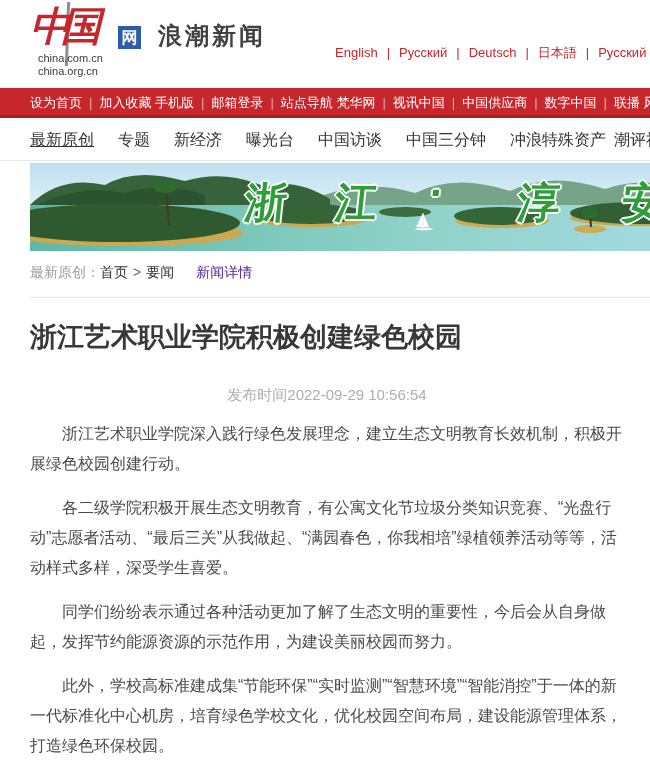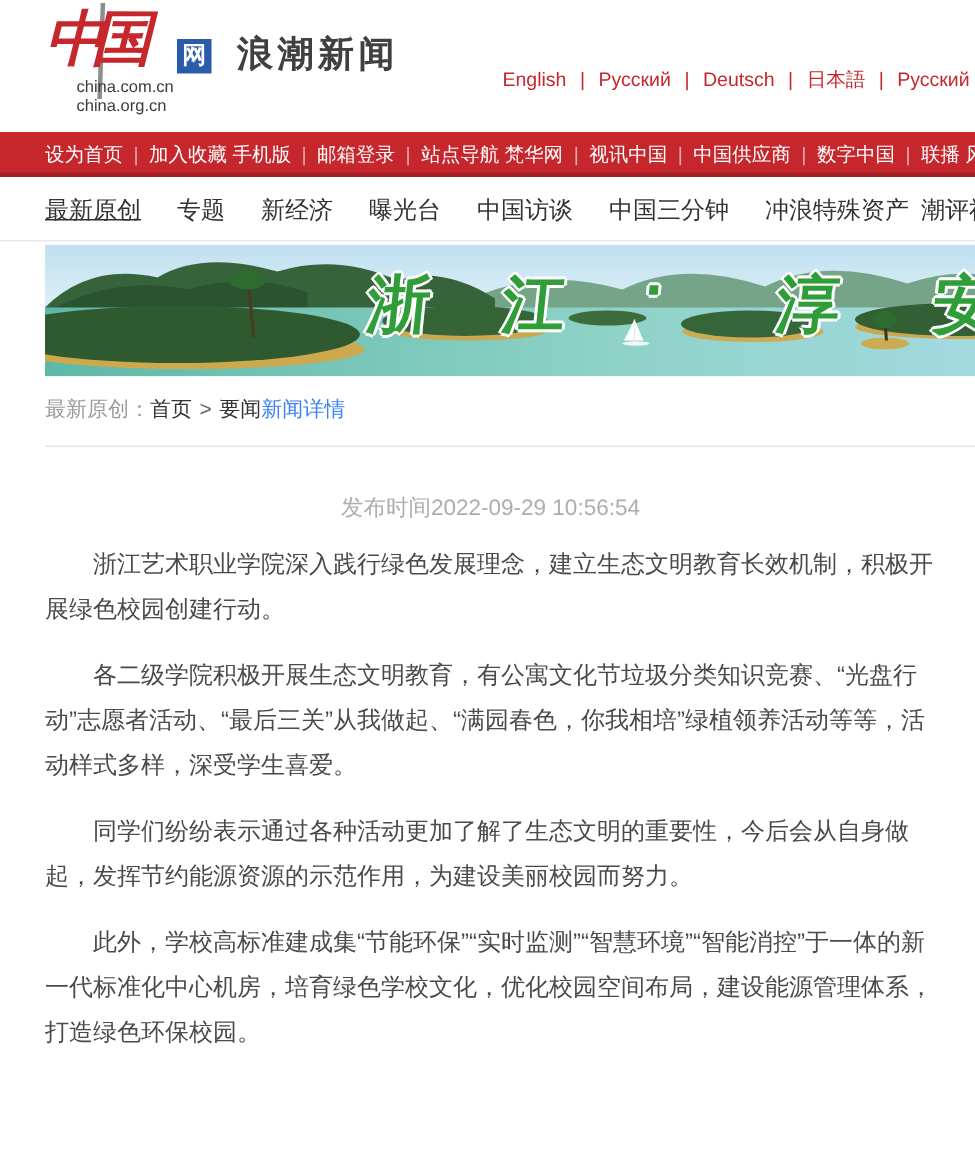--- a/index.html
+++ b/index.html
@@ -10,21 +10,21 @@
   
   .top-header { position:relative; height:88px; background:#fff; }
   .logo { position:absolute; left:30px; top:2px; display:flex; cursor:pointer; }
   .logo-mark { position:relative; width:112px; height:80px; }
   .logo-mark::before { content:""; position:absolute; left:36px; top:0px; width:3px; height:64px;
       background:#8d8d8d; transform:rotate(2deg); }
   .logo-zhongguo { position:relative; display:block; font-size:40px; font-weight:bold;
       color:#c5272d; font-style:italic; letter-spacing:-9px; line-height:48px; }
   .logo-wang { position:absolute; left:88px; top:24px; width:23px; height:23px; background:#2a5caa;
       color:#fff; font-size:16px; line-height:23px; text-align:center; font-weight:bold; }
-  .logo-urls { position:absolute; left:21px; top:50px; font-size:11px; color:#3a3a3a; line-height:13px; white-space:nowrap; }
+  .logo-urls { position:absolute; left:8px; top:50px; font-size:11px; color:#3a3a3a; line-height:13px; white-space:nowrap; }
   .logo-brand { font-size:24px; font-weight:bold; color:#404040; margin:18px 0 0 16px; letter-spacing:3px; white-space:nowrap; }
 
   .lang-bar { position:absolute; left:335px; top:44px; font-size:13px; color:#c5272d; white-space:nowrap; }
   .lang-bar a { color:#c5272d; text-decoration:none; cursor:pointer; }
   .lang-sep { color:#c5272d; margin:0 9px; }
 
   
   .red-nav { height:30px; line-height:30px; background:#c5272d; border-bottom:3px solid #a41f24;
       padding-left:30px; font-size:13px; color:#fff; white-space:nowrap; overflow:hidden; }
   .red-nav a { color:#fff; text-decoration:none; cursor:pointer; }
@@ -41,21 +41,21 @@
   .banner svg { position:absolute; left:0; top:0; }
   .banner-char { position:absolute; top:12px; font-size:42px; font-weight:bold; color:#2f9e38;
       transform:skewX(-6deg);
       text-shadow:-2px 0 #fff, 2px 0 #fff, 0 -2px #fff, 0 2px #fff, -1px -1px #fff, 1px 1px #fff, 1px -1px #fff, -1px 1px #fff; }
   .bc0{left:215px;} .bc1{left:305px;} .bc2{left:400px; top:6px;} .bc3{left:488px;} .bc4{left:592px;}
 
   
   .breadcrumb { margin:13px 0 0 30px; font-size:14px; color:#9b9b9b; }
   .breadcrumb a { color:#333; text-decoration:none; cursor:pointer; }
   .bc-sep { color:#666; margin:0 5px; }
-  .bc-current { color:#3b82f6; margin-left:0; }
+  .bc-current { color:#4c1d95; margin-left:22px; }
 
   .rule { margin:15px 0 0 30px; width:620px; height:1px; background:#e5e5e5; }
 
   
   .article { margin-left:30px; width:594px; }
   .article h1 { margin-top:21px; font-size:27px; line-height:36px; font-weight:bold; color:#383838; }
   .pub-time { margin-top:31px; font-size:15px; color:#aeaeae;text-align:center; }
   .article p { margin-top:14px; font-size:16px; line-height:30px; color:#4a4a4a; text-indent:2em; }
   .article p.first { }
 </style>
@@ -133,20 +133,21 @@
     <span class="banner-char bc4">安</span>
   </div>
 
   <div class="breadcrumb">
     <span>最新原创：</span><a>首页</a><span class="bc-sep">&gt;</span><a>要闻</a><span class="bc-current">新闻详情</span>
   </div>
 
   <div class="rule"></div>
 
   <div class="article">
+    <h1>浙江艺术职业学院积极创建绿色校园</h1>
     <div class="pub-time">发布时间2022-09-29 10:56:54</div>
     <p class="first">浙江艺术职业学院深入践行绿色发展理念，建立生态文明教育长效机制，积极开展绿色校园创建行动。</p>
     <p>各二级学院积极开展生态文明教育，有公寓文化节垃圾分类知识竞赛、“光盘行动”志愿者活动、“最后三关”从我做起、“满园春色，你我相培”绿植领养活动等等，活动样式多样，深受学生喜爱。</p>
     <p>同学们纷纷表示通过各种活动更加了解了生态文明的重要性，今后会从自身做起，发挥节约能源资源的示范作用，为建设美丽校园而努力。</p>
     <p>此外，学校高标准建成集“节能环保”“实时监测”“智慧环境”“智能消控”于一体的新一代标准化中心机房，培育绿色学校文化，优化校园空间布局，建设能源管理体系，打造绿色环保校园。</p>
   </div>
 
 </div>
 
 </body></html>

